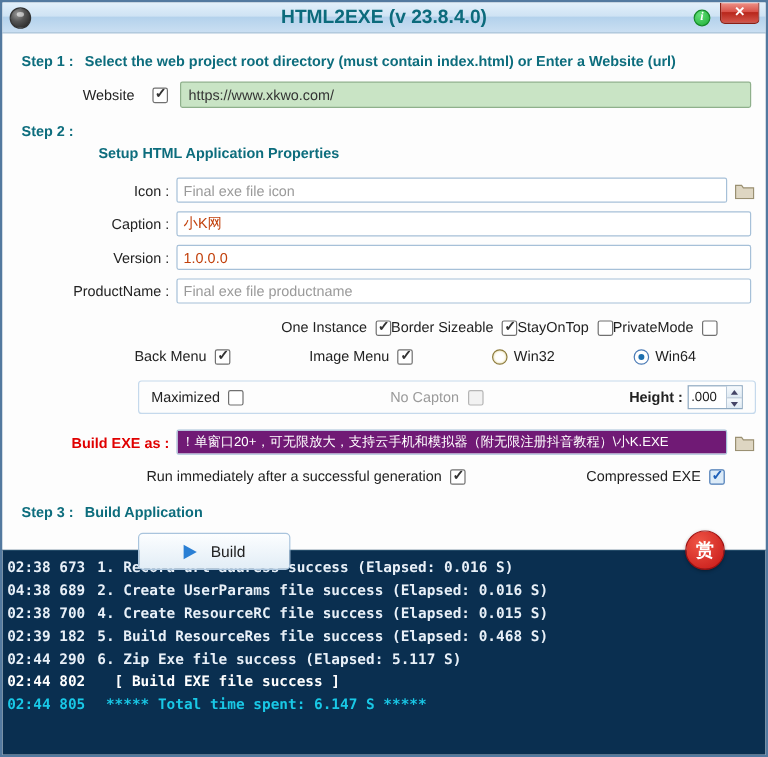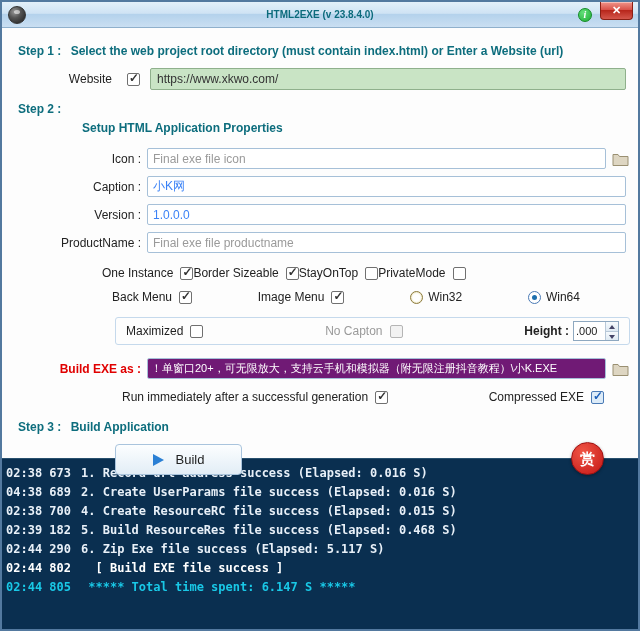--- a/index.html
+++ b/index.html
@@ -29,21 +29,21 @@
     border: 1px solid #333;
     position: relative;
   }
   .app-icon::after {
     content: ""; position: absolute; left: 5px; top: 3px;
     width: 6px; height: 4px; border-radius: 50%;
     background: rgba(255,255,255,.55);
   }
   .title-text {
     position: absolute; left: 0; right: 0; text-align: center;
-    font-weight: bold; color: #0c6b7c; font-size: 10px;
+    font-weight: bold; color: #0c6b7c; font-size: 16px;
     pointer-events: none;
   }
   .info-btn {
     position: absolute; right: 46px; top: 6px;
     width: 14px; height: 14px; border-radius: 50%;
     background: radial-gradient(circle at 35% 30%, #63e07a, #1fae35);
     border: 1px solid #148a27;
     color: #fff; font-family: "Liberation Serif", serif; font-style: italic;
     font-weight: bold; font-size: 10px; line-height: 12px; text-align: center;
     cursor: pointer;
@@ -78,21 +78,21 @@
   }
 
   .subtitle { margin: 5px 0 0 80px; color: #0d6d7d; font-weight: bold; }
 
   
   .field-row { margin: 7px 8px 0 0; }
   .field-row .lbl { width: 145px; text-align: right; padding-right: 6px; color: #222; }
   .field-row input, .fake-input {
     flex: 1; height: 21px;
     background: #fff; border: 1px solid #a6c0d8; border-radius: 2px;
-    font-size: 12px; padding: 0 5px; color: #3b82f6;
+    font-size: 12px; padding: 0 5px; color: #c2410c;
     font-family: "Liberation Sans", sans-serif;
   }
   .field-row input::placeholder { color: #9a9a9a; opacity: 1; }
   .folder-btn {
     width: 20px; height: 18px; margin-left: 4px; flex: none;
     border: none; background: transparent; cursor: pointer;
     display: flex; align-items: center; justify-content: center;
   }
 
   
@@ -114,21 +114,21 @@
     border-radius: 50%; background: #fff; border: 1px solid #8c7a3a;
     position: relative; margin-right: 5px; cursor: pointer; vertical-align: middle;
     box-shadow: inset 0 0 2px #d8c878;
   }
   .radio.selected { border-color: #4a7ab5; box-shadow: none; }
   .radio.selected::after {
     content: ""; position: absolute; left: 3px; top: 3px;
     width: 5px; height: 5px; border-radius: 50%; background: #1d6fae;
   }
 
-  .opts1 { margin-top: 13px; padding: 0 40px 0 100px; justify-content: flex-start; }
+  .opts1 { margin-top: 13px; padding: 0 40px 0 100px; justify-content: flex-end; }
   .opts2 { margin-top: 10px; padding: 0 58px 0 110px; justify-content: space-between; }
   .opt { display: flex; align-items: center; }
 
   
   .groupbox {
     margin: 13px 8px 0 113px; height: 28px;
     border: 1px solid #c5d9ec; border-radius: 3px;
     display: flex; align-items: center; justify-content: space-between;
     padding: 0 10px;
   }

